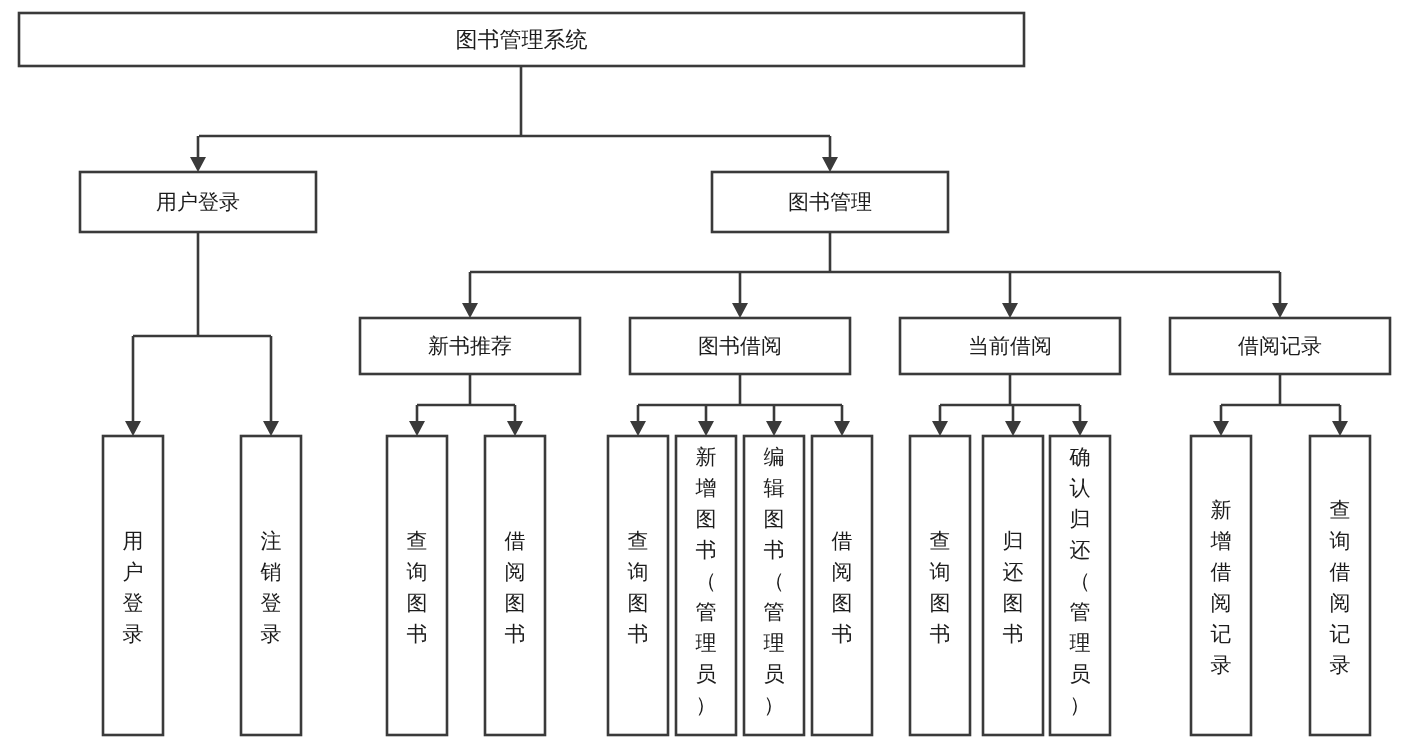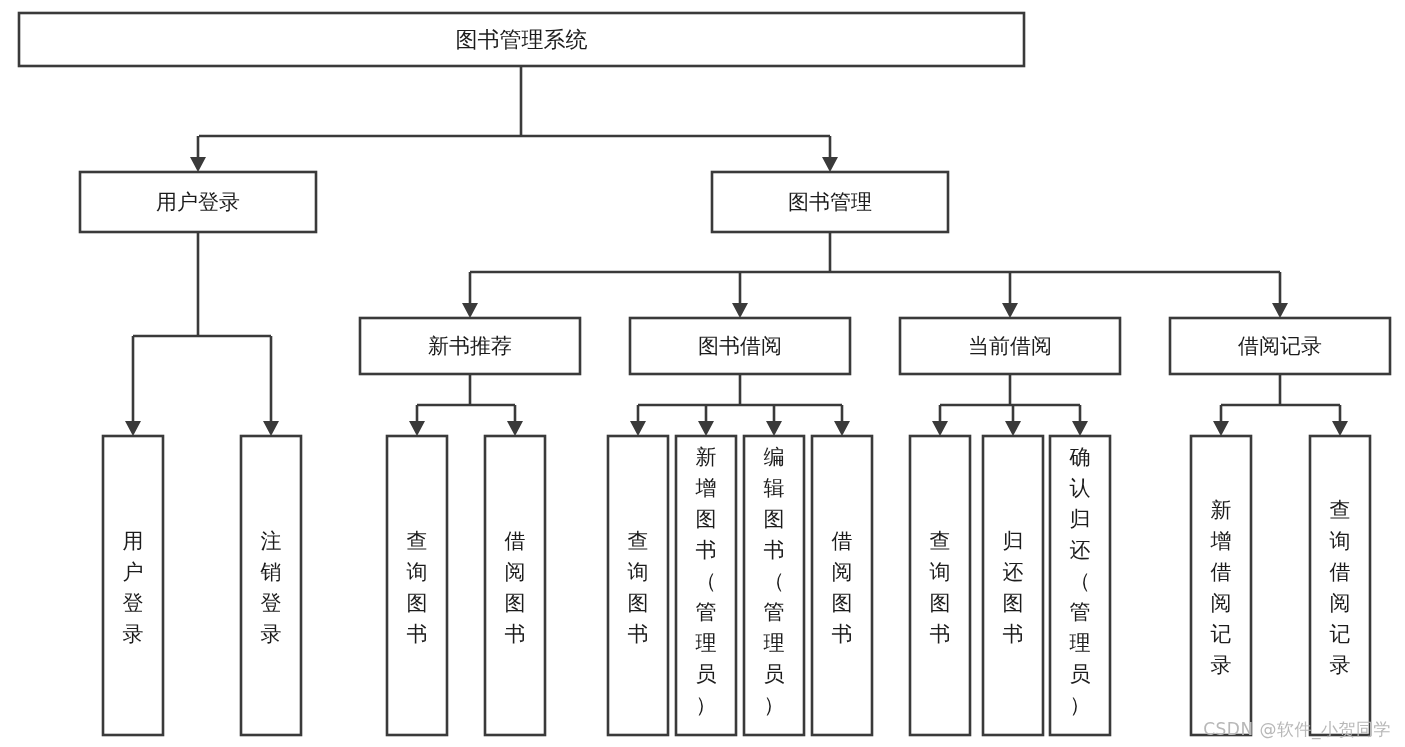--- a/index.html
+++ b/index.html
@@ -207,14 +207,13 @@
         <g>
           <rect x="1191" y="436" width="60" height="299" class="node-box"></rect>
           <text x="1221" class="leaf-label"><tspan x="1221" y="516.68">新</tspan><tspan x="1221" y="547.68">增</tspan><tspan x="1221" y="578.68">借</tspan><tspan x="1221" y="609.68">阅</tspan><tspan x="1221" y="640.68">记</tspan><tspan x="1221" y="671.68">录</tspan></text>
         </g>
         <g>
           <rect x="1310" y="436" width="60" height="299" class="node-box"></rect>
           <text x="1340" class="leaf-label"><tspan x="1340" y="516.68">查</tspan><tspan x="1340" y="547.68">询</tspan><tspan x="1340" y="578.68">借</tspan><tspan x="1340" y="609.68">阅</tspan><tspan x="1340" y="640.68">记</tspan><tspan x="1340" y="671.68">录</tspan></text>
         </g>
       </g>
   </svg>
-  <div class="watermark">CSDN @软件_小贺同学</div>
 </div>
 
 </body></html>

